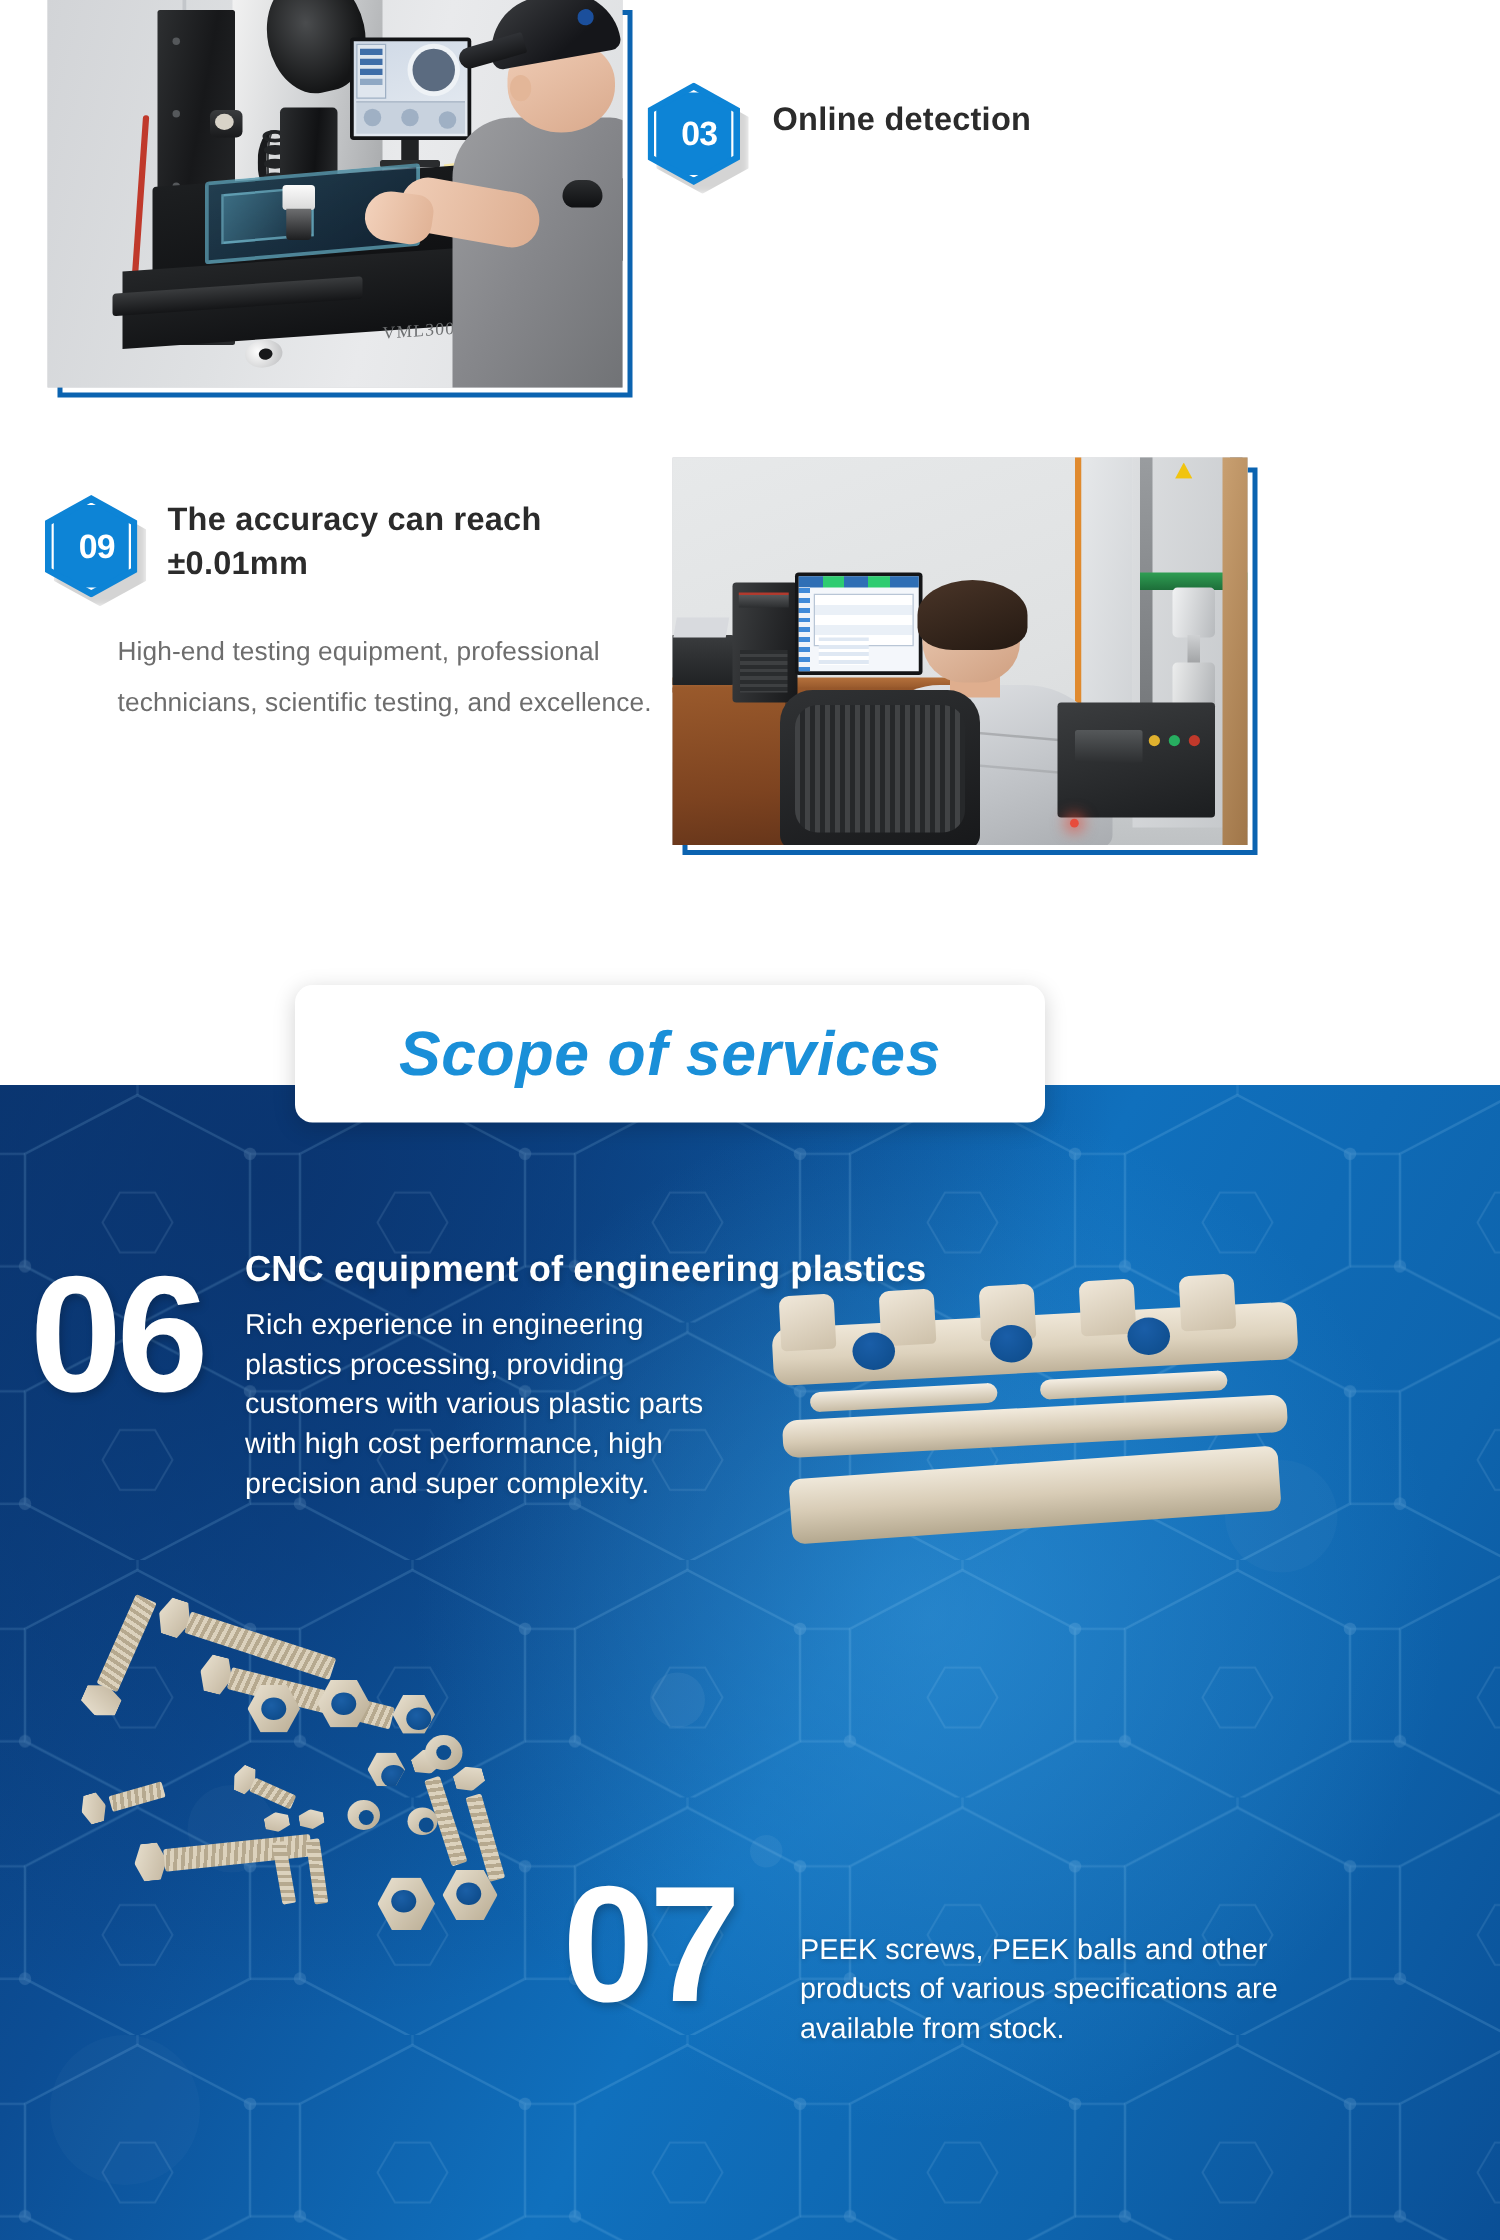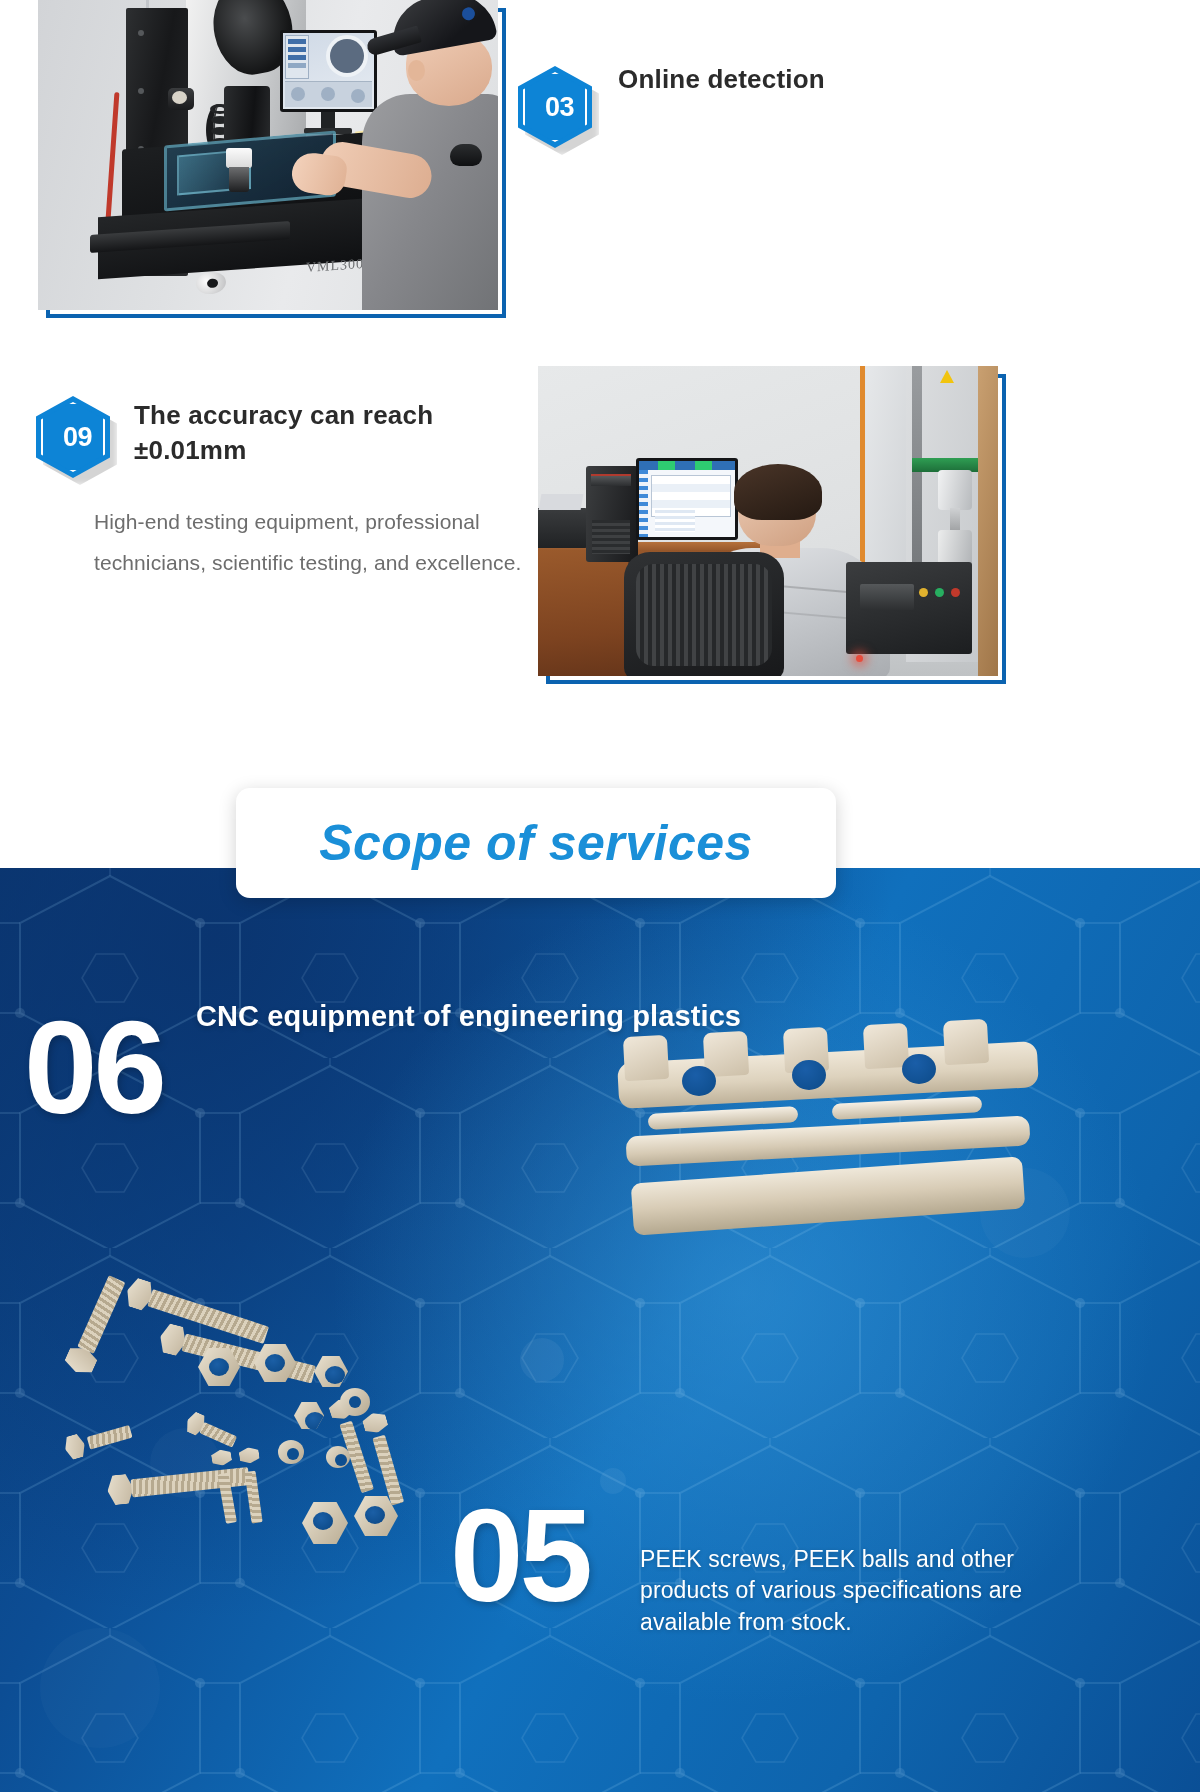--- a/index.html
+++ b/index.html
@@ -259,21 +259,21 @@
   
   .blk-title{
     font-size:26px; font-weight:bold; color:#2b2b2b; line-height:1.35;
     letter-spacing:.2px;
   }
   .blk-body{
     font-size:21px; color:#6d6d6d; line-height:1.92; letter-spacing:.1px;
   }
 
   #badge-03{ left:518px; top:66px; }
-  #text-03{ position:absolute; left:618px; top:62px; width:400px; }
+  #text-03{ position:absolute; left:618px; top:78px; width:400px; }
   #text-03 .blk-body{ margin-top:16px; }
 
   #badge-04{ left:36px; top:396px; }
   #text-04{ position:absolute; left:134px; top:398px; width:395px; }
   #text-04 .blk-body{ margin-top:34px; margin-left:-40px; width:430px; }
 
   
   .blue-section{
     position:absolute; left:0; top:868px; width:1200px; height:924px;
     background:
@@ -607,18 +607,19 @@
   <div class="nut" style="left:262px;top:232px;width:46px;height:42px;"></div>
   <div class="nut" style="left:314px;top:226px;width:44px;height:40px;"></div>
   <div class="washer" style="left:300px;top:118px;"></div>
   <div class="washer" style="left:238px;top:170px;width:26px;height:24px;"></div>
   <div class="washer" style="left:286px;top:176px;width:24px;height:22px;"></div>
 </div>
 
 <div id="item-01">
   <div class="bignum">06</div>
   <div class="it-title">CNC equipment of engineering plastics</div>
+  <div class="it-body">Rich experience in engineering plastics processing, providing customers with various plastic parts with high cost performance, high precision and super complexity.</div>
 </div>
 
 <div id="item-02">
-  <div class="bignum">05</div>
+  <div class="bignum">07</div>
   <div class="it-body">PEEK screws, PEEK balls and other products of various specifications are available from stock.</div>
 </div>
 
 </body></html>

